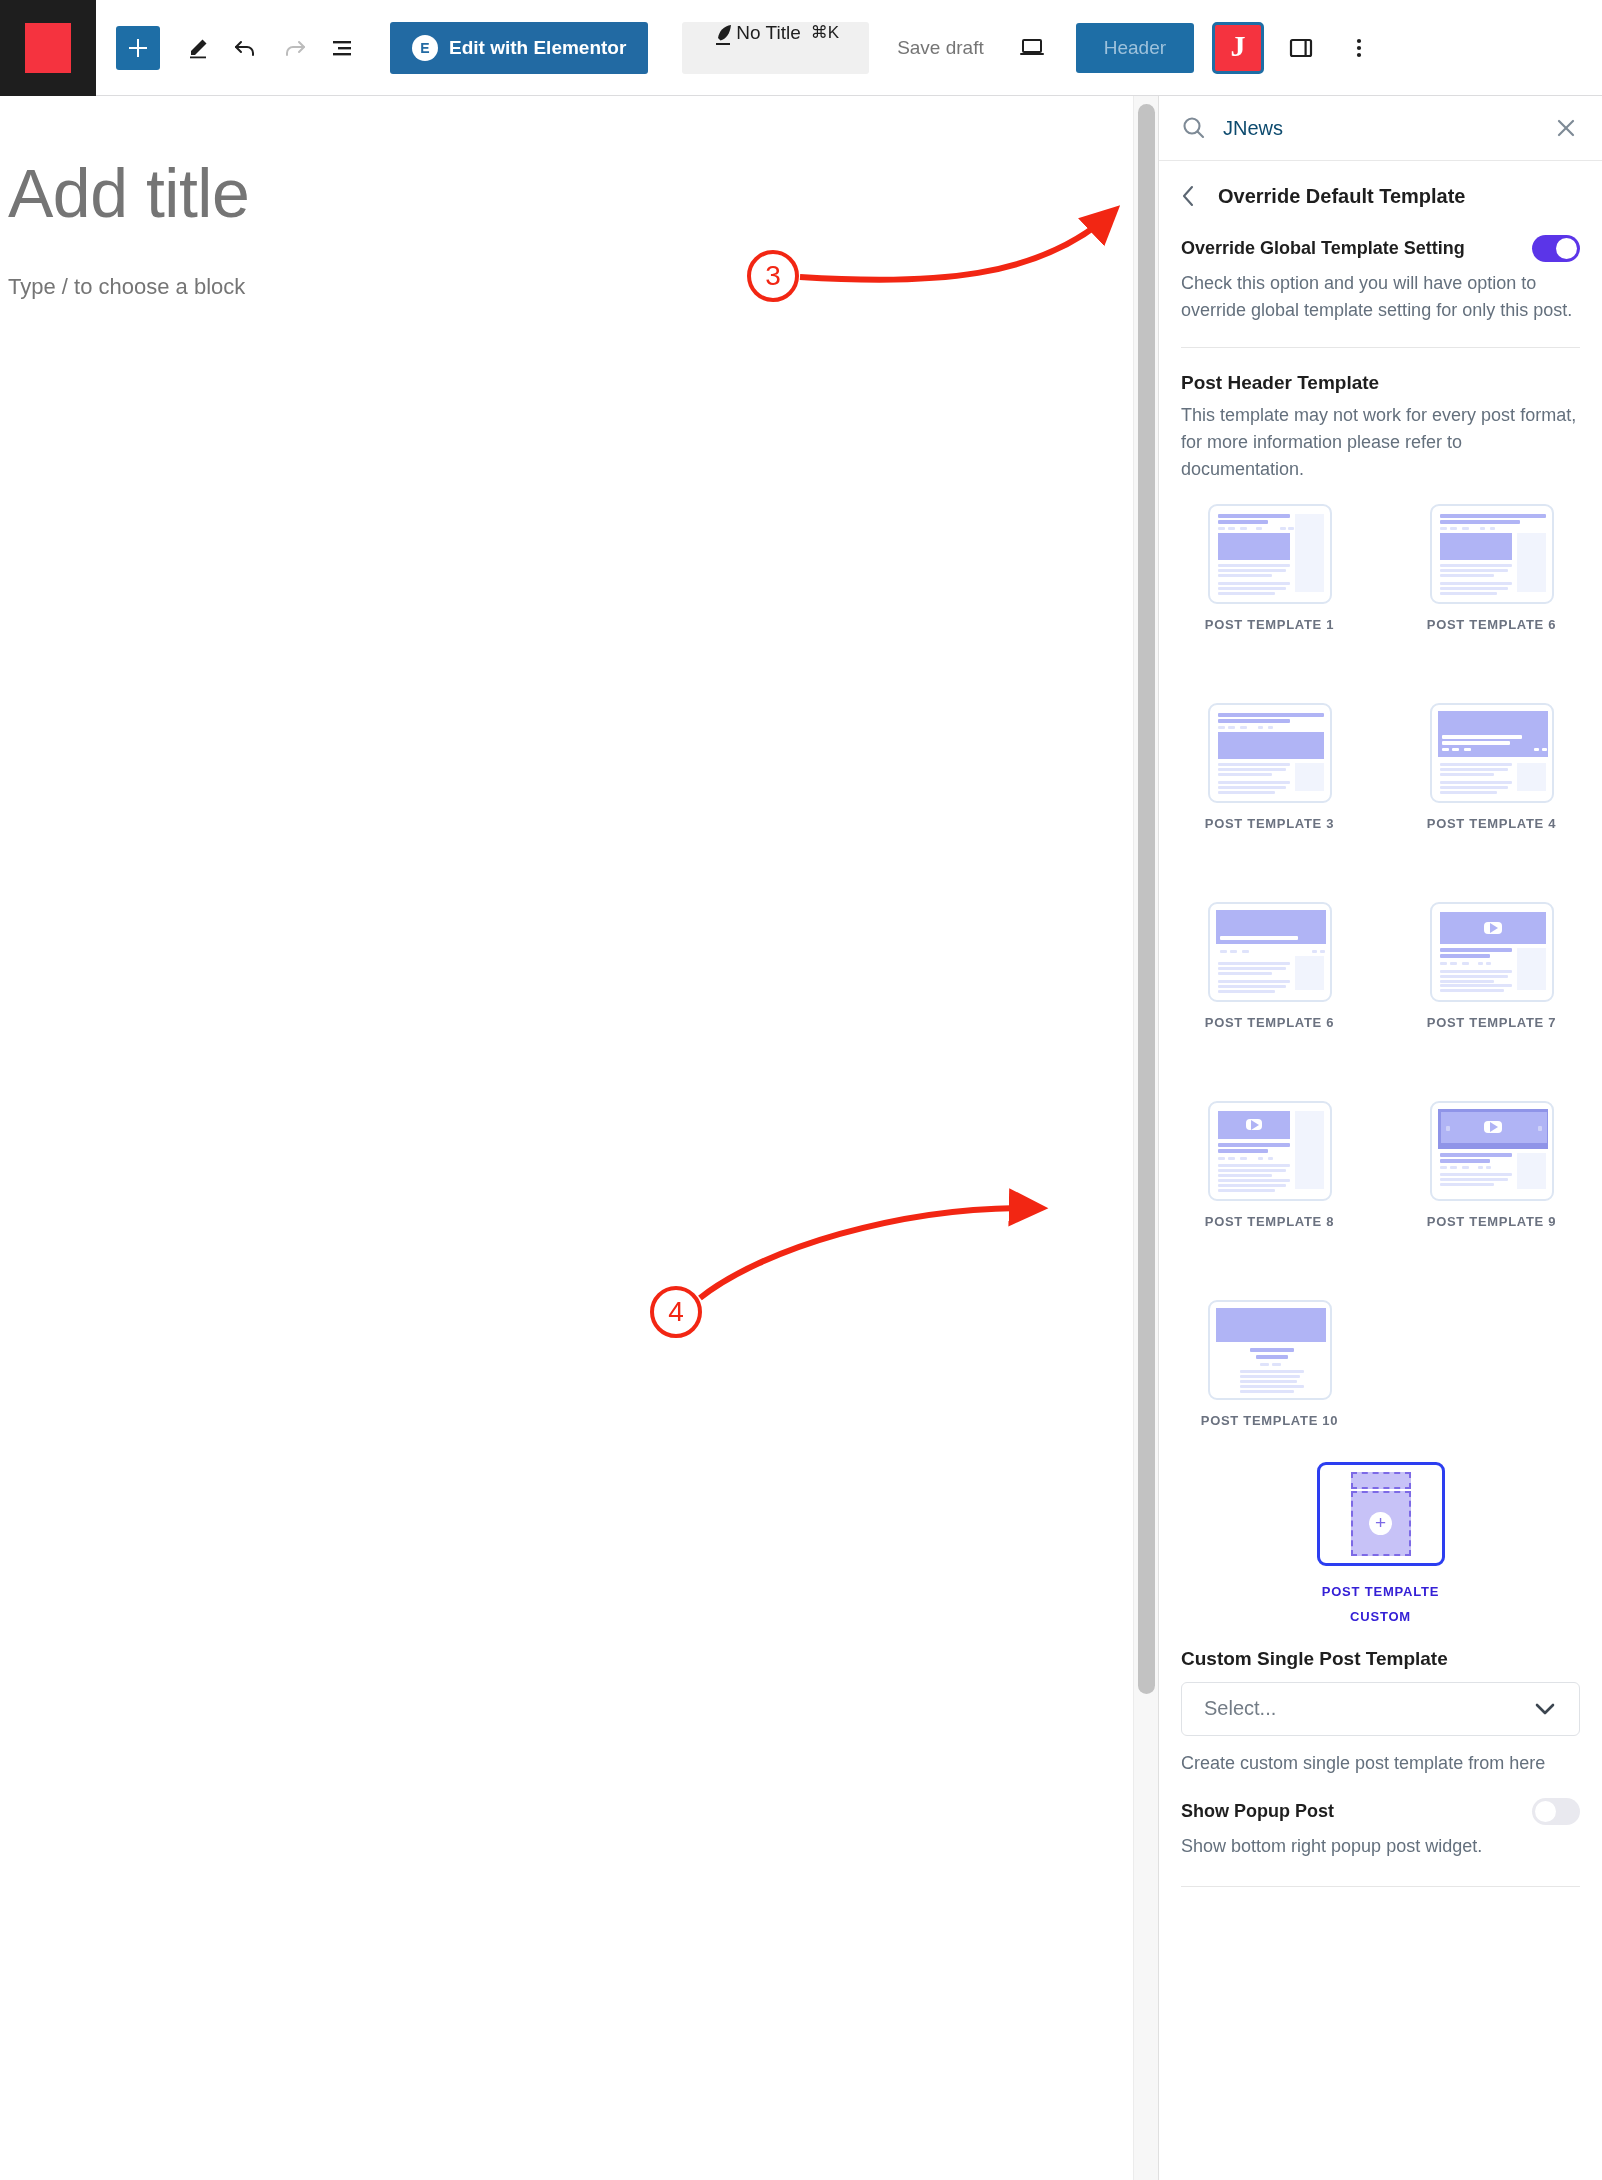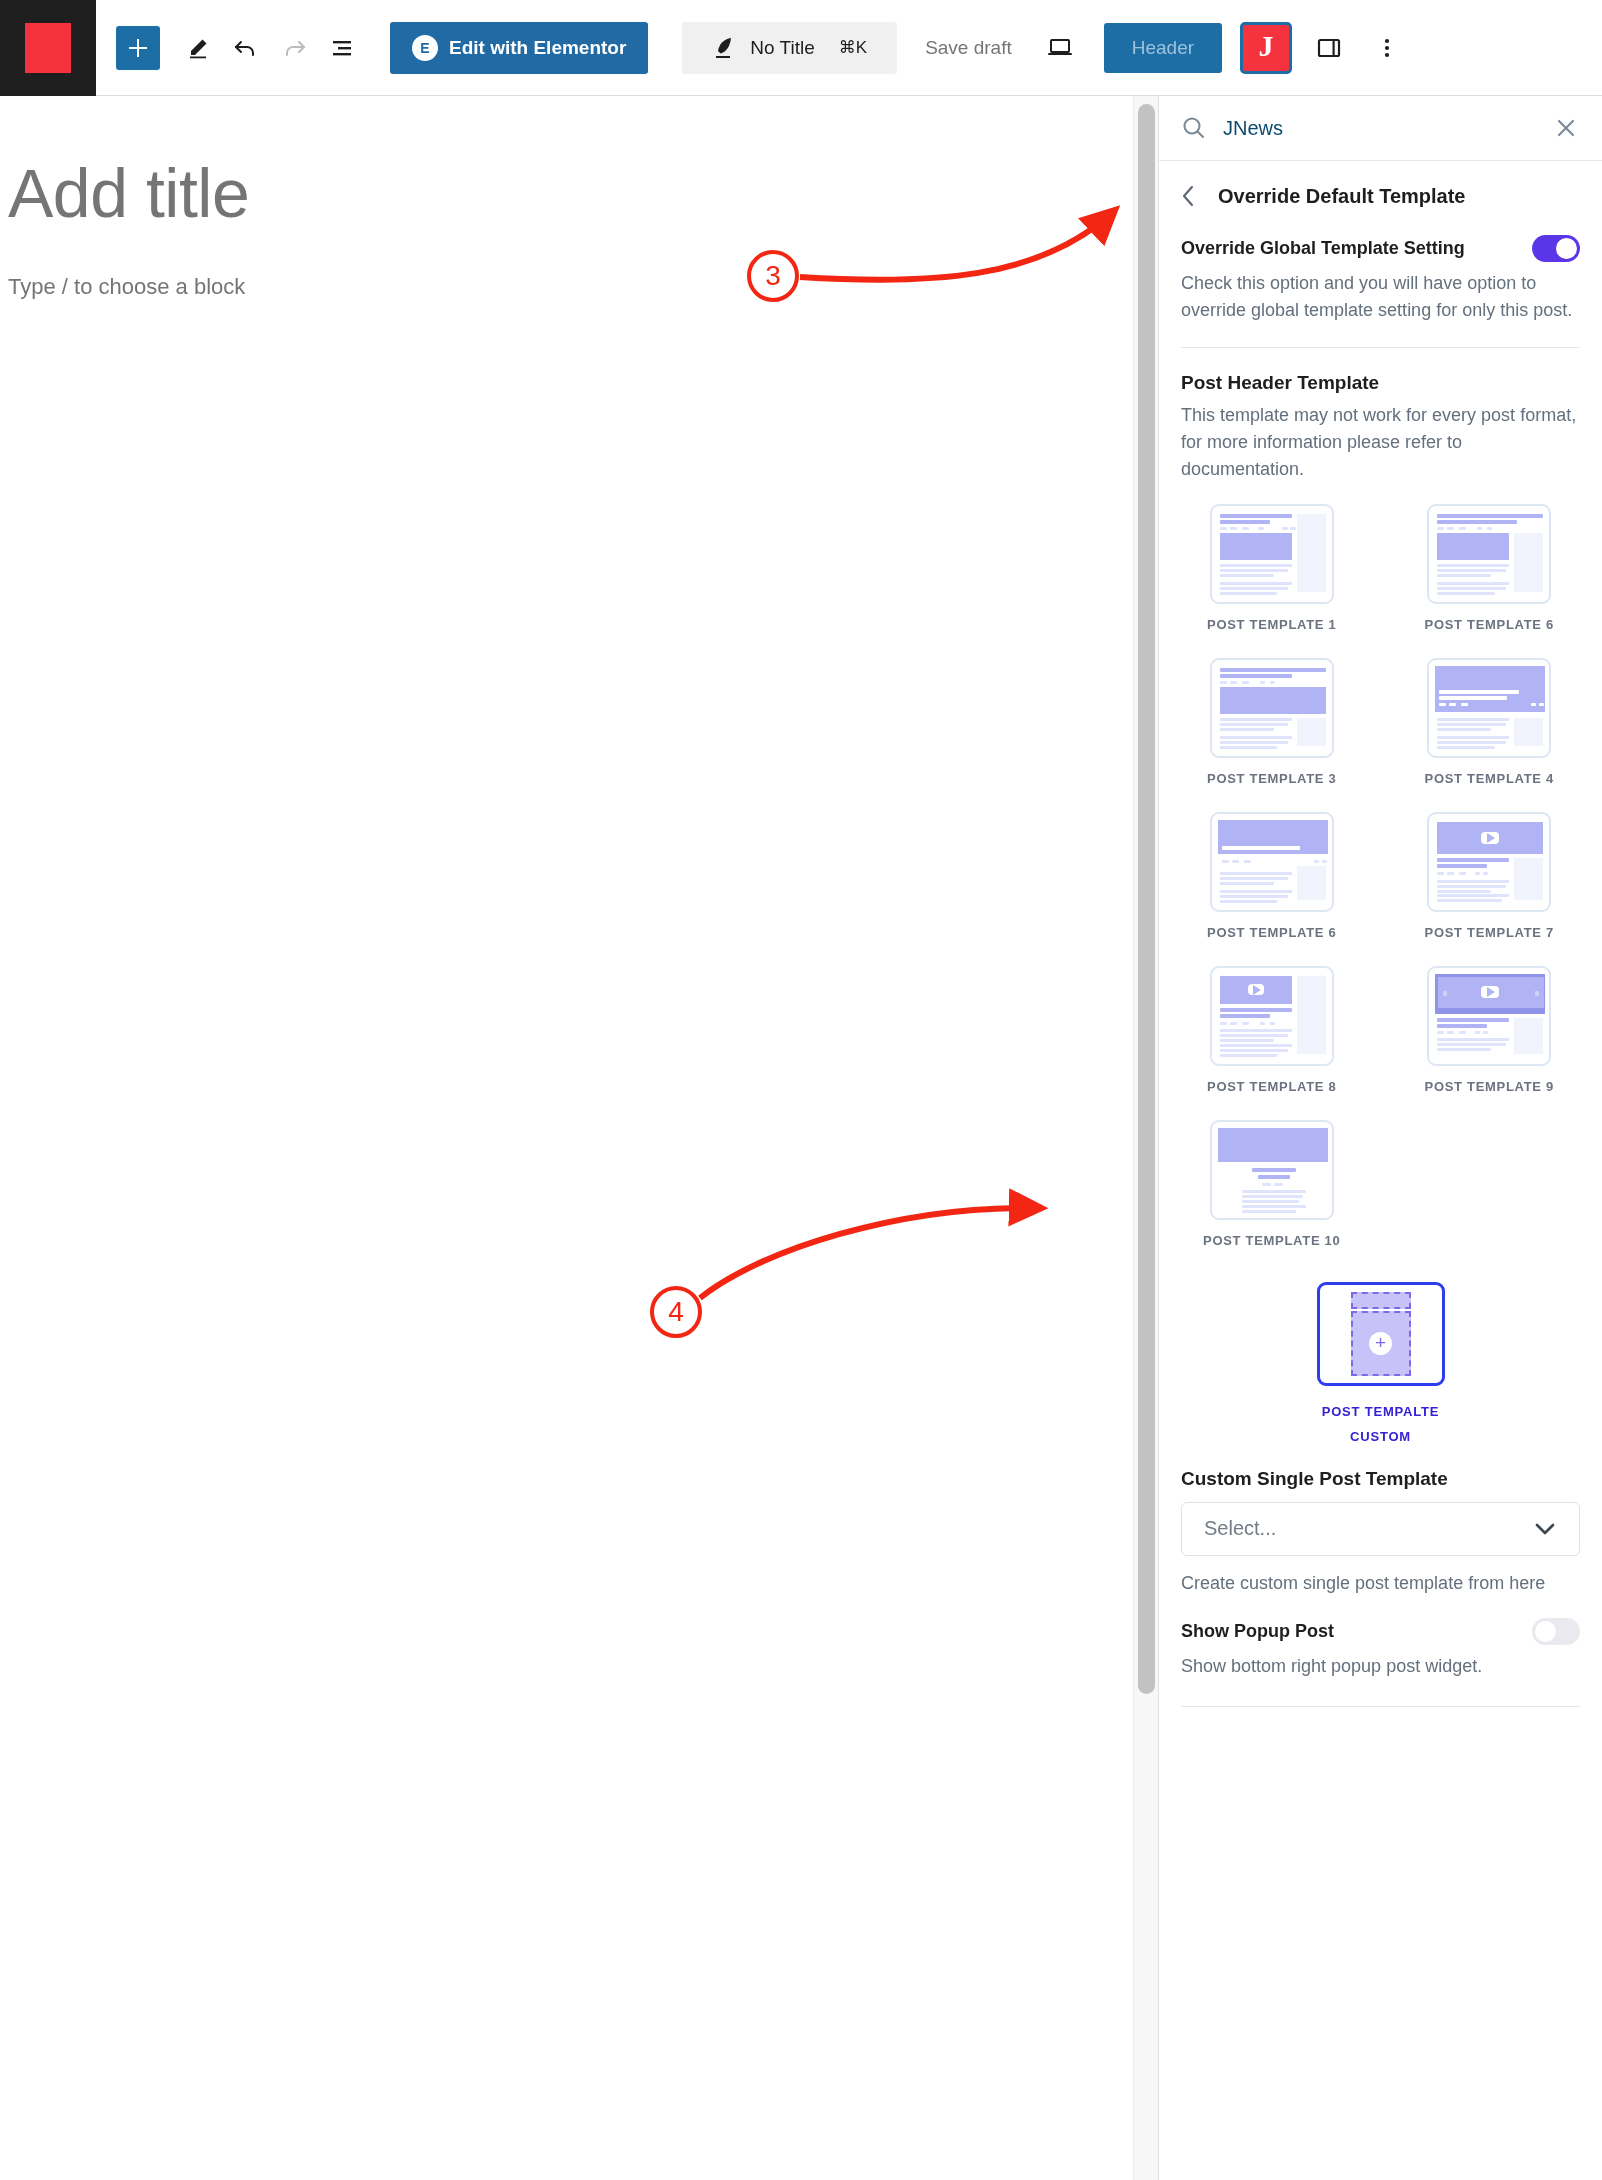--- a/index.html
+++ b/index.html
@@ -66,21 +66,21 @@
     display: flex; align-items: center; justify-content: center;
     font-size: 14px; font-weight: 700;
     flex: 0 0 auto;
   }
 
   .doc-bar {
     margin-left: 34px;
     height: 52px;
     background: #f0f0f0;
     border-radius: 3px;
-    display: flex; align-items: center; gap: 14px;
+    display: flex; align-items: flex-start; 
     padding: 0 30px;
     cursor: pointer;
   }
   .doc-bar .doc-title { font-size: 19px; color: #1e1e1e; }
   .doc-bar .doc-kbd { font-size: 17px; color: #1e1e1e; margin-left: 10px; }
 
   .save-draft {
     margin-left: 28px;
     font-size: 19px; color: #757575;
     background: none; border: none; cursor: pointer;
@@ -213,20 +213,21 @@
     margin-top: 24px;
   }
 
   
   .tpl-grid {
     display: grid;
     grid-template-columns: 1fr 1fr;
     column-gap: 36px;
     row-gap: 0;
     margin-top: 22px;
+    gap: 45px;
   }
   .tpl-cell { display: flex; flex-direction: column; align-items: center; }
   .tpl-card {
     width: 124px; height: 100px;
     border: 2px solid #dde6f3;
     border-radius: 9px;
     background: #ffffff;
     cursor: pointer;
     overflow: hidden;
     position: relative;

